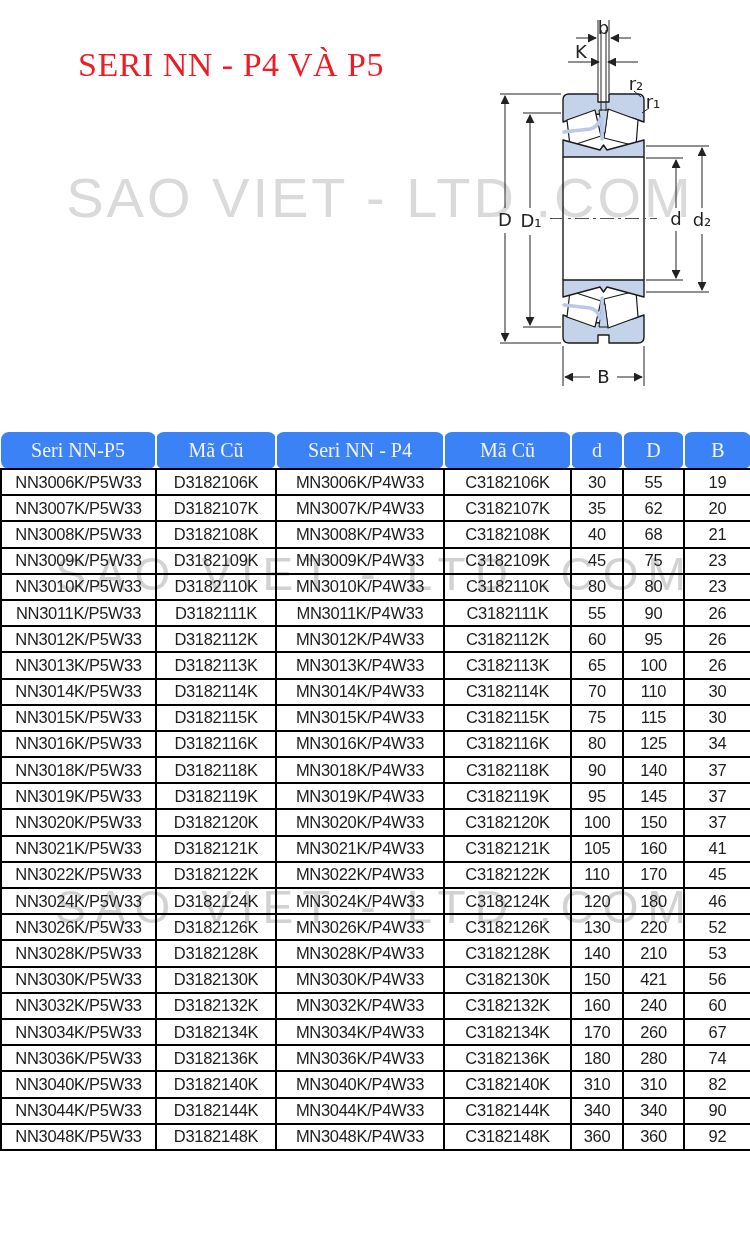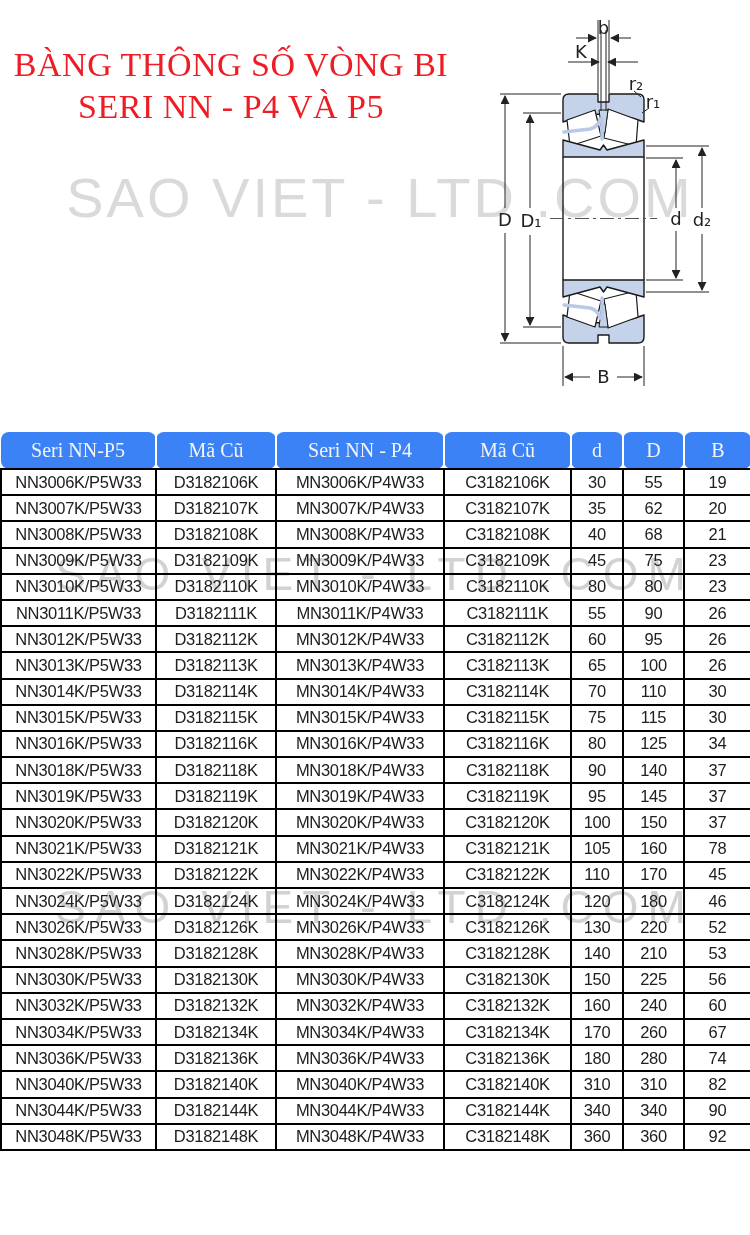--- a/index.html
+++ b/index.html
@@ -30,21 +30,20 @@
                 font-size:20px;font-weight:400;height:36px;padding:0;
                 border-bottom:2px solid #000;border-radius:8px;}
   table.spec th + th{border-left:2px solid #ffffff;margin-left:18px;}
   table.spec td{border:2px solid #000;height:24.2px;padding:0;text-align:center;
                 font-size:16.5px;letter-spacing:-0.3px;color:#202020;background:transparent;}
 </style>
 </head>
 <body>
 
 <div class="title">
-  <div>BÀNG THÔNG SỐ VÒNG BI</div>
   <div>SERI NN - P4 VÀ P5</div>
 </div>
 
 <div class="wm wm-big">SAO VIET - LTD .COM</div>
 <div class="wm wm-band b1">SAO VIET - LTD .COM</div>
 <div class="wm wm-band b2">SAO VIET - LTD .COM</div>
 
 <svg class="diagram" width="300" height="430" viewBox="0 0 300 430">
   <defs>
     <marker id="arr" viewBox="0 0 10 10" refX="9" refY="5" markerWidth="9" markerHeight="9" orient="auto-start-reverse">
@@ -278,21 +277,21 @@
         <td>150</td>
         <td>37</td>
       </tr>
       <tr>
         <td>NN3021K/P5W33</td>
         <td>D3182121K</td>
         <td>MN3021K/P4W33</td>
         <td>C3182121K</td>
         <td>105</td>
         <td>160</td>
-        <td>78</td>
+        <td>41</td>
       </tr>
       <tr>
         <td>NN3022K/P5W33</td>
         <td>D3182122K</td>
         <td>MN3022K/P4W33</td>
         <td>C3182122K</td>
         <td>110</td>
         <td>170</td>
         <td>45</td>
       </tr>
@@ -322,21 +321,21 @@
         <td>140</td>
         <td>210</td>
         <td>53</td>
       </tr>
       <tr>
         <td>NN3030K/P5W33</td>
         <td>D3182130K</td>
         <td>MN3030K/P4W33</td>
         <td>C3182130K</td>
         <td>150</td>
-        <td>225</td>
+        <td>421</td>
         <td>56</td>
       </tr>
       <tr>
         <td>NN3032K/P5W33</td>
         <td>D3182132K</td>
         <td>MN3032K/P4W33</td>
         <td>C3182132K</td>
         <td>160</td>
         <td>240</td>
         <td>60</td>

